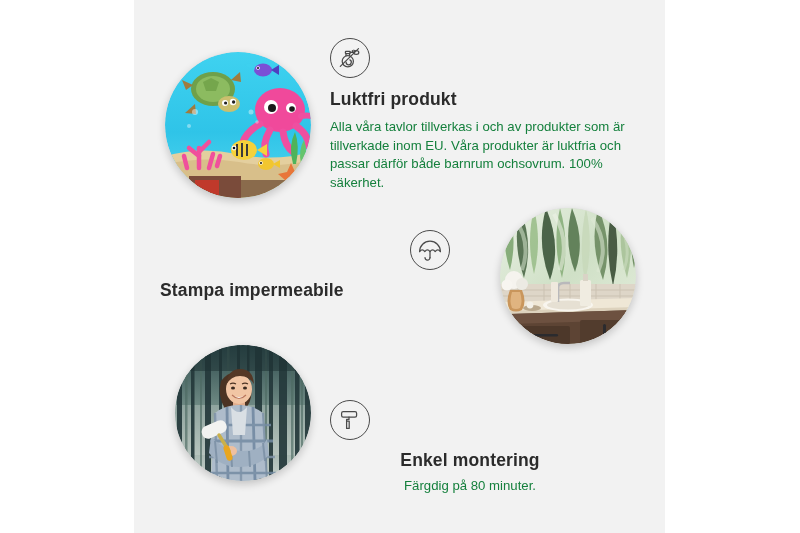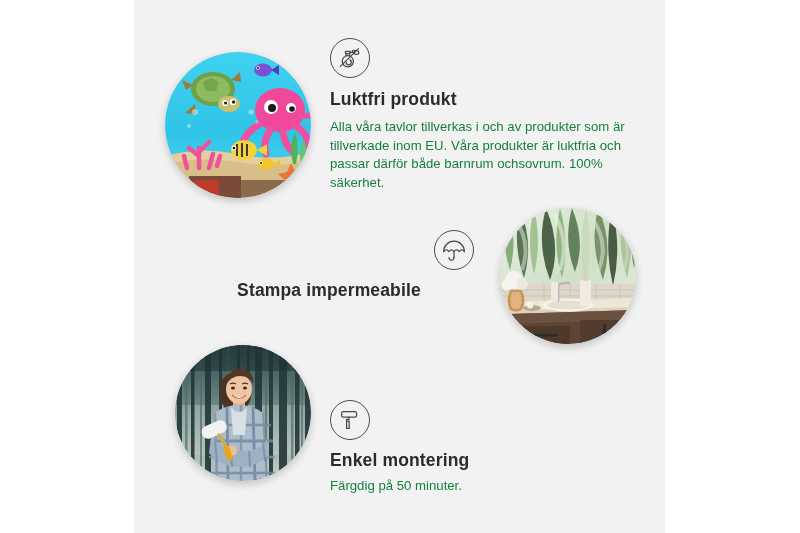--- a/index.html
+++ b/index.html
@@ -71,26 +71,26 @@
     line-height: 1.42;
     margin: 0;
   }
 
   
   #feature-odourless { left: 330px; top: 38px; width: 300px; }
   #feature-odourless .icon-badge { margin-bottom: 11px; }
   #feature-odourless .feat-title { margin-bottom: 7px; }
 
   
-  #feature-waterproof { left: 184px; top: 230px; width: 290px; text-align: center; }
+  #feature-waterproof { left: 160px; top: 230px; width: 290px; text-align: left; }
   #feature-waterproof .icon-badge { margin: 0 0 10px auto; }
   #feature-waterproof .feat-title { margin-bottom: 5px; }
 
   
-  #feature-easy-mounting { left: 330px; top: 400px; width: 280px; }
+  #feature-easy-mounting { left: 330px; top: 400px; width: 280px; text-align: center; }
   #feature-easy-mounting .icon-badge { margin-bottom: 10px; }
   #feature-easy-mounting .feat-title { margin-bottom: 5px; }
 </style>
 </head>
 <body>
 
 <div id="stage">
 
   <div class="panel"></div>
 
@@ -401,16 +401,16 @@
       <svg width="26" height="26" viewBox="0 0 26 26" fill="none" stroke="#4a4a4a" stroke-width="1.25" stroke-linecap="round" stroke-linejoin="round">
 
         <rect x="4.6" y="4.6" width="15" height="5.4" rx="1.6"></rect>
 
         <path d="M12 10 V12.4 H9.6 V14"></path>
 
         <path d="M9.6 14 h2.6 v7.4 h-2.6 z"></path>
       </svg>
     </div>
     <p class="feat-title">Enkel montering</p>
-    <p class="feat-body">Färgdig på 50 minuter.</p>
+    <p class="feat-body">Färgdig på 80 minuter.</p>
   </div>
 
 </div>
 
 </body></html>

